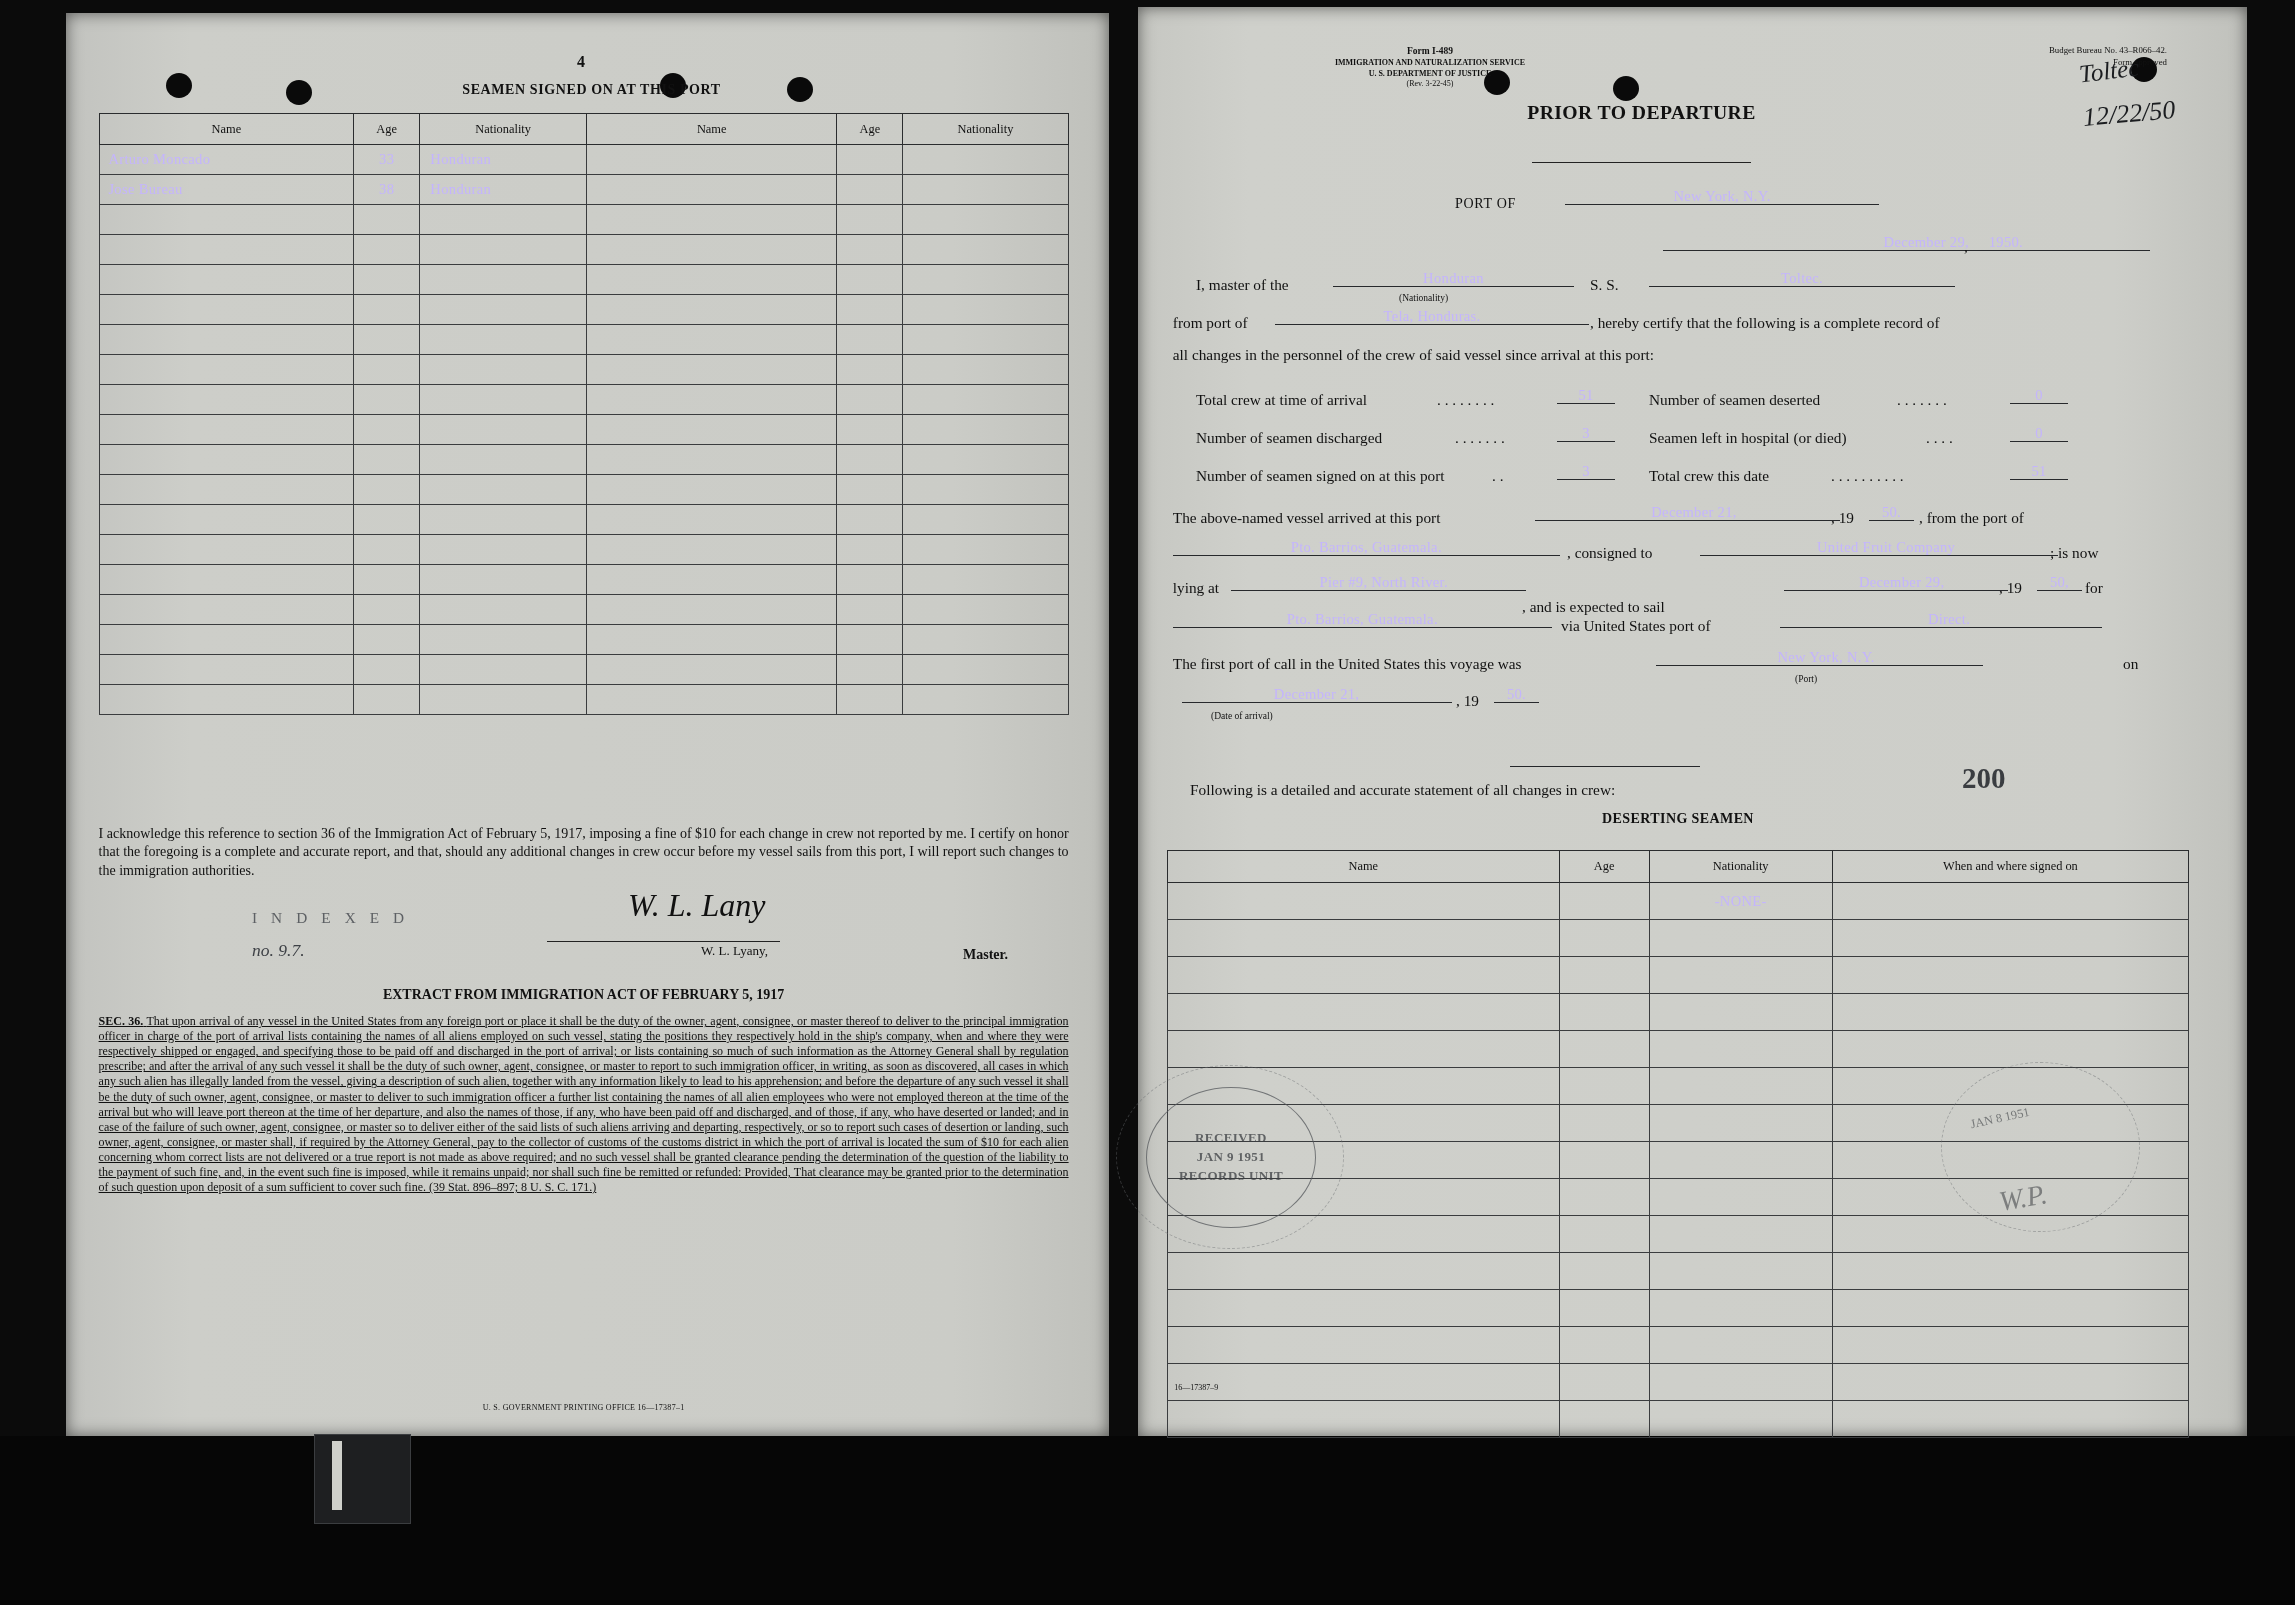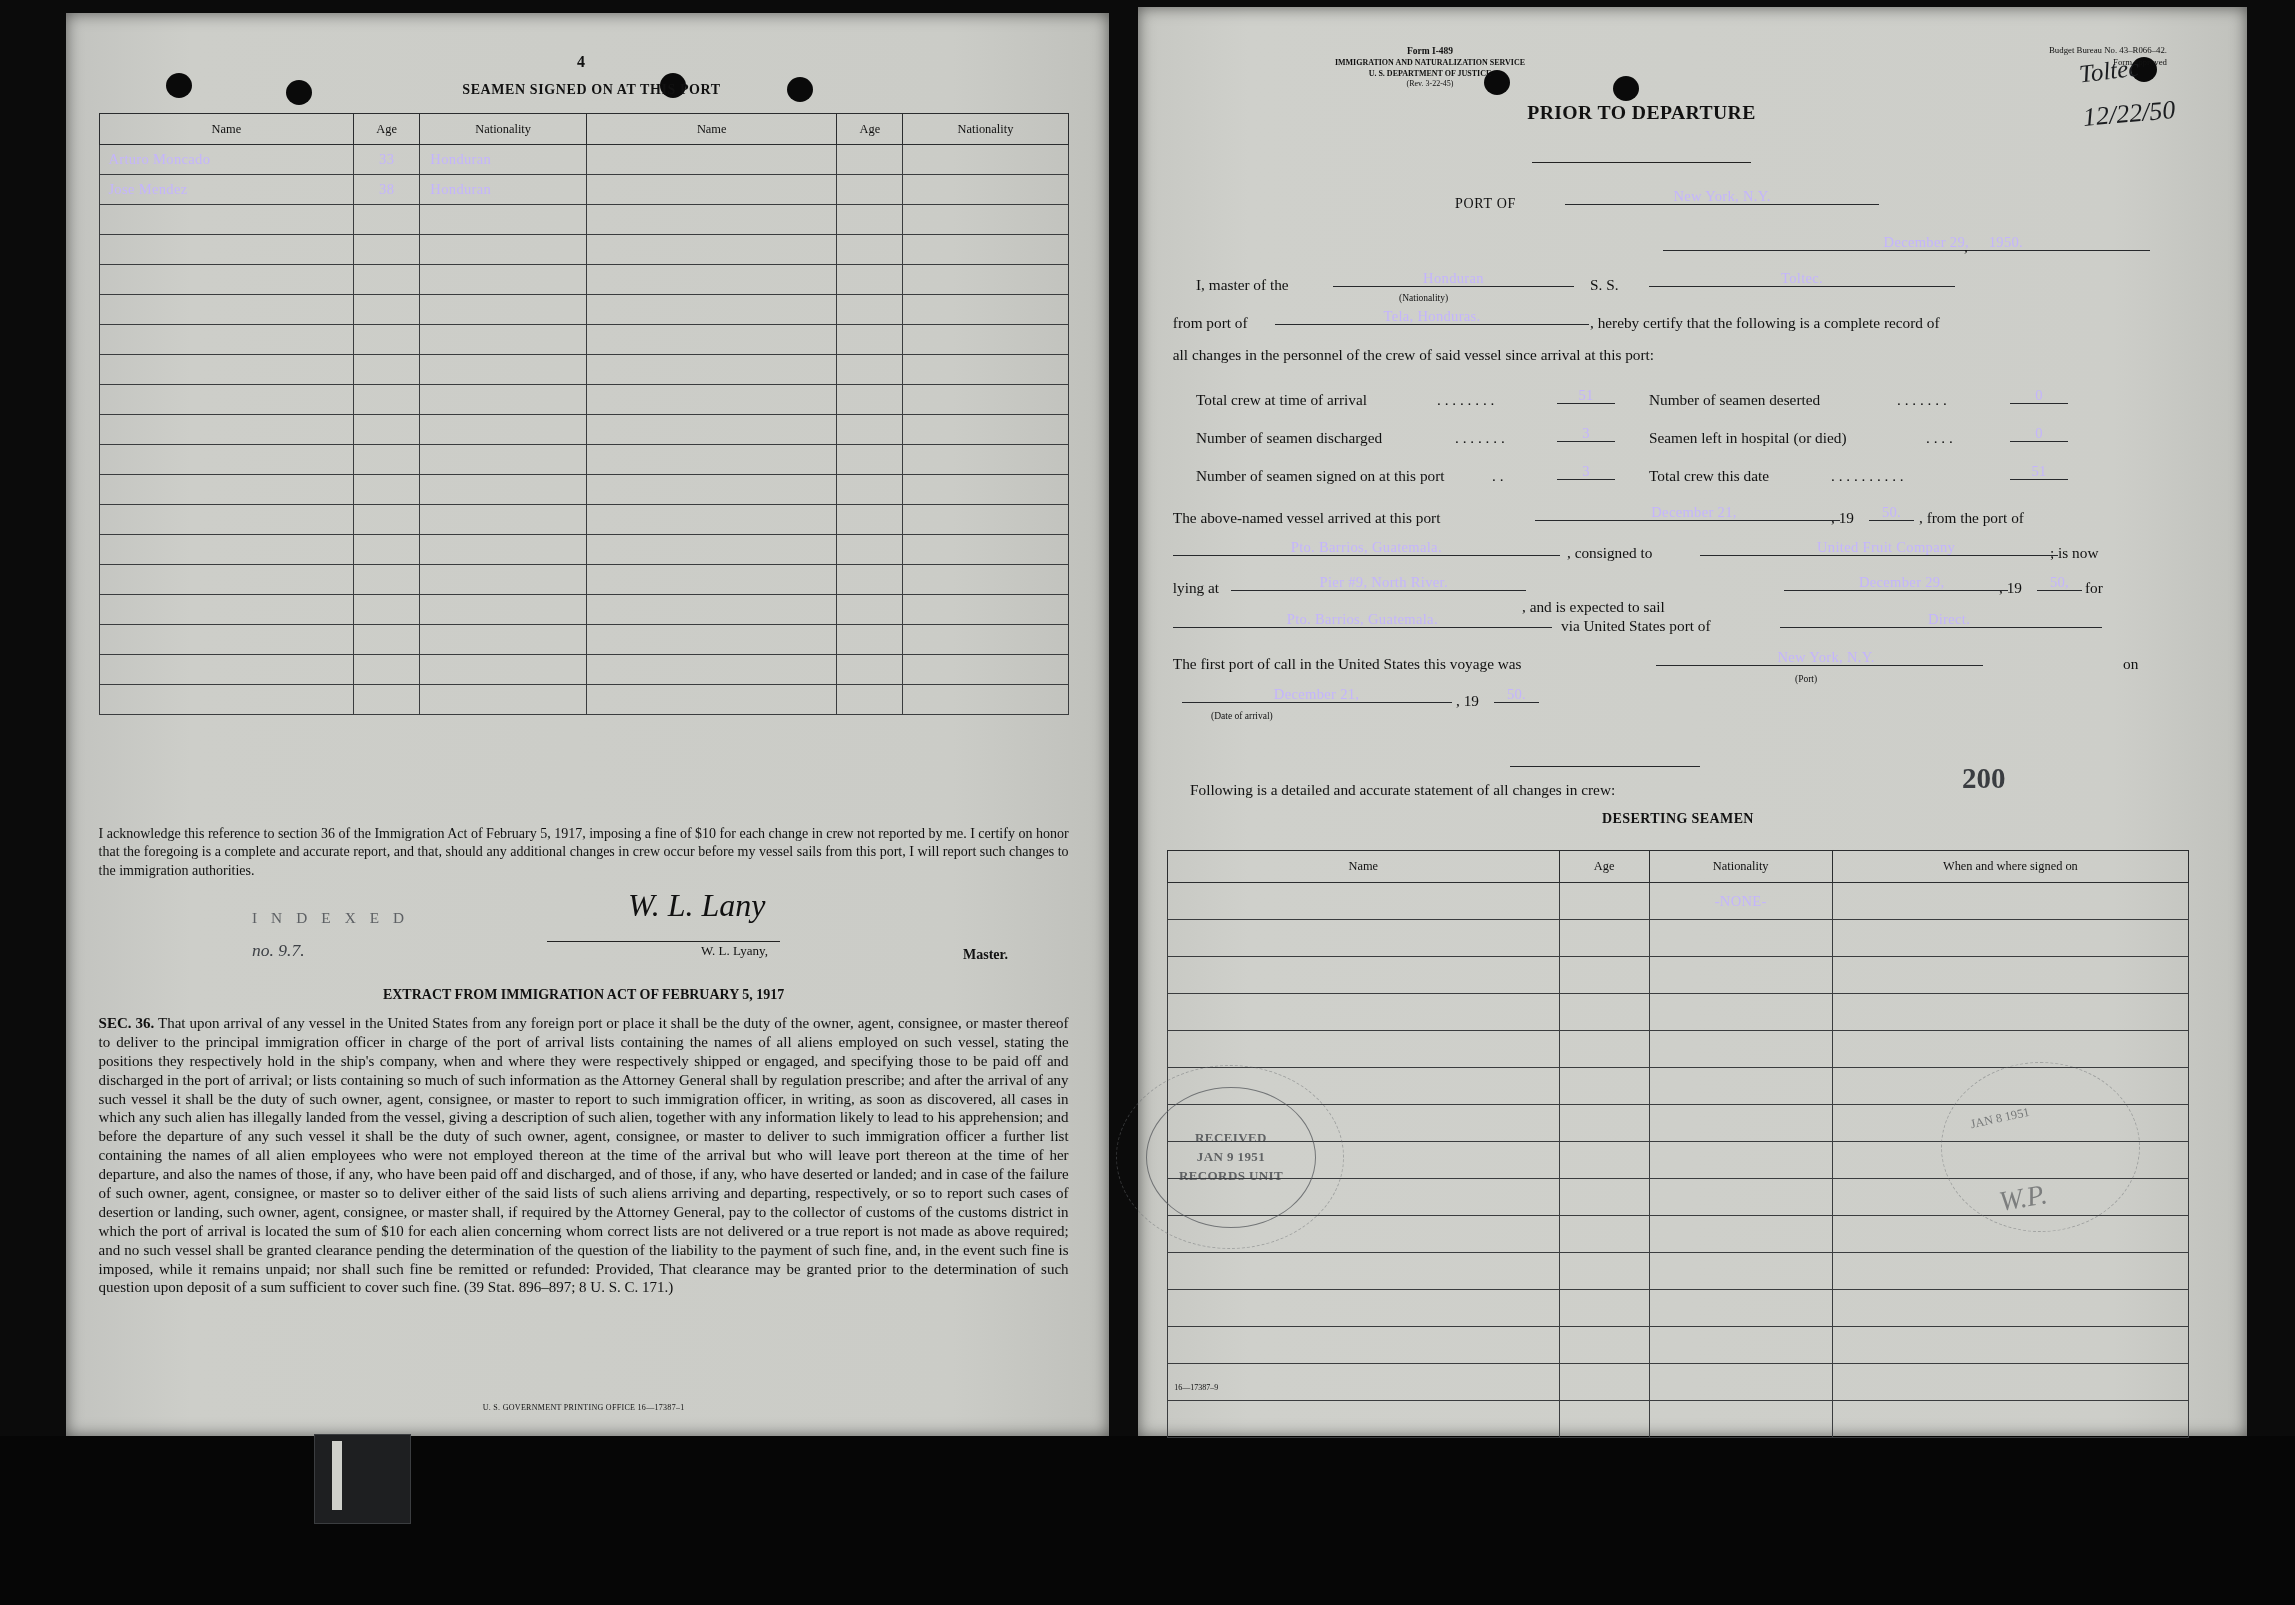--- a/index.html
+++ b/index.html
@@ -42,21 +42,21 @@
   #ack .ind{text-indent:39px;}
   #sigline{position:absolute;left:452px;top:897px;width:233px;border-bottom:0.7px solid #222;}
   #sigwrap{position:absolute;left:533px;top:843px;font-family:"Liberation Serif",serif;}
   .script{font-style:italic;font-family:"Liberation Serif",serif;}
   #master-lbl{position:absolute;left:868px;top:903px;font-size:14px;font-weight:bold;}
   #sig-typed{position:absolute;left:606px;top:899px;font-size:13px;}
   #indexed{position:absolute;left:157px;top:865px;font-size:15.3px;letter-spacing:5.1px;color:#5d6064;}
   #indexed2{position:absolute;left:157px;top:896px;font-size:17.5px;color:#3e4146;}
 
   #extract-title{position:absolute;left:3.6px;top:943px;width:970px;text-align:center;font-size:14px;font-weight:bold;}
-  #extract{position:absolute;left:3.6px;top:970px;width:970px;font-size:15px;line-height:1.26;text-align:justify;}
+  #extract{position:absolute;left:3.6px;top:970px;width:970px;font-size:12px;line-height:1.26;text-align:justify;text-decoration:underline;}
   #extract .ind{text-indent:29px;}
   #gpo{position:absolute;left:3.6px;top:1359px;width:970px;text-align:center;font-size:8px;letter-spacing:0.3px;}
 
   
   #rp{position:absolute;left:1167px;top:29px;width:1058px;height:1386px;color:#111;}
   #form-no{position:absolute;left:88px;top:16px;width:350px;text-align:center;font-size:9.5px;line-height:1.35;}
   #budget{position:absolute;left:759px;top:16px;width:241px;text-align:right;font-size:8.8px;line-height:1.35;}
   #rtitle{position:absolute;left:44px;top:70px;width:861px;text-align:center;font-size:19.7px;font-weight:bold;letter-spacing:0.4px;line-height:1.32;}
   #rule{position:absolute;left:365px;top:133px;width:219px;border-bottom:1.5px solid #222;}
 
@@ -130,21 +130,21 @@
       <tbody id="crew-body">
           <tr>
             <td class="nm"><span class="typed">Arturo Moncado</span></td>
             <td class="ag"><span class="typed">33</span></td>
             <td class="na"><span class="typed">Honduran</span></td>
             <td class="nm"></td>
             <td class="ag"></td>
             <td class="na"></td>
           </tr>
           <tr>
-            <td class="nm"><span class="typed">Jose Mendez</span></td>
+            <td class="nm"><span class="typed">Jose Bureau</span></td>
             <td class="ag"><span class="typed">38</span></td>
             <td class="na"><span class="typed">Honduran</span></td>
             <td class="nm"></td>
             <td class="ag"></td>
             <td class="na"></td>
           </tr>
           <tr>
             <td class="nm"></td>
             <td class="ag"></td>
             <td class="na"></td>

